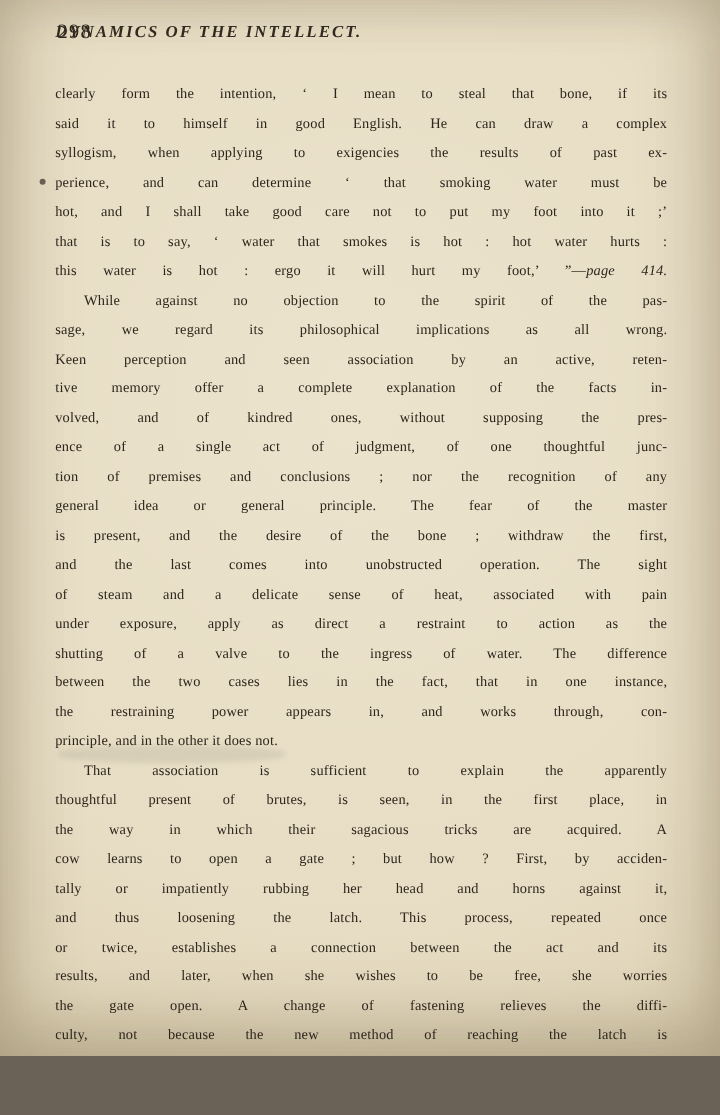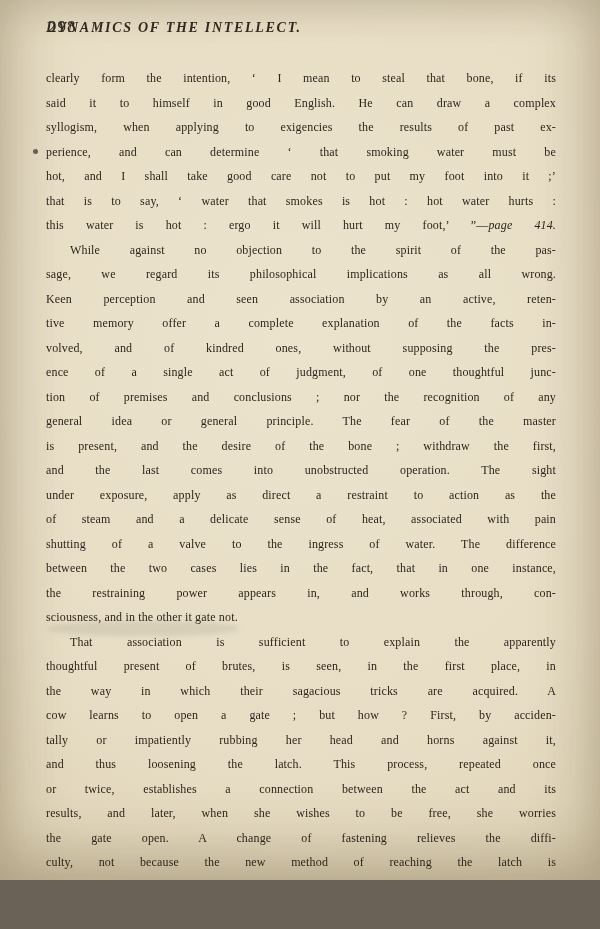--- a/index.html
+++ b/index.html
@@ -114,26 +114,26 @@
         <div class="line indent">While against no objection to the spirit of the pas-</div>
         <div class="line">sage, we regard its philosophical implications as all wrong.</div>
         <div class="line">Keen perception and seen association by an active, reten-</div>
         <div class="line">tive memory offer a complete explanation of the facts in-</div>
         <div class="line">volved, and of kindred ones, without supposing the pres-</div>
         <div class="line">ence of a single act of judgment, of one thoughtful junc-</div>
         <div class="line">tion of premises and conclusions ; nor the recognition of any</div>
         <div class="line">general idea or general principle.  The fear of the master</div>
         <div class="line">is present, and the desire of the bone ; withdraw the first,</div>
         <div class="line">and the last comes into unobstructed operation.  The sight</div>
+        <div class="line">of steam and a delicate sense of heat, associated with pain</div>
         <div class="line">under exposure, apply as direct a restraint to action as the</div>
-        <div class="line">of steam and a delicate sense of heat, associated with pain</div>
         <div class="line">shutting of a valve to the ingress of water.  The difference</div>
         <div class="line">between the two cases lies in the fact, that in one instance,</div>
         <div class="line">the restraining power appears in, and works through, con-</div>
-        <div class="line no-justify">sciousness, and in the other it gate not.</div>
+        <div class="line no-justify">principle, and in the other it does not.</div>
       </div>
       <div class="para">
         <div class="line indent">That association is sufficient to explain the apparently</div>
         <div class="line">thoughtful present of brutes, is seen, in the first place, in</div>
         <div class="line">the way in which their sagacious tricks are acquired.  A</div>
         <div class="line">cow learns to open a gate ; but how ?  First, by acciden-</div>
         <div class="line">tally or impatiently rubbing her head and horns against it,</div>
         <div class="line">and thus loosening the latch.  This process, repeated once</div>
         <div class="line">or twice, establishes a connection between the act and its</div>
         <div class="line">results, and later, when she wishes to be free, she worries</div>

